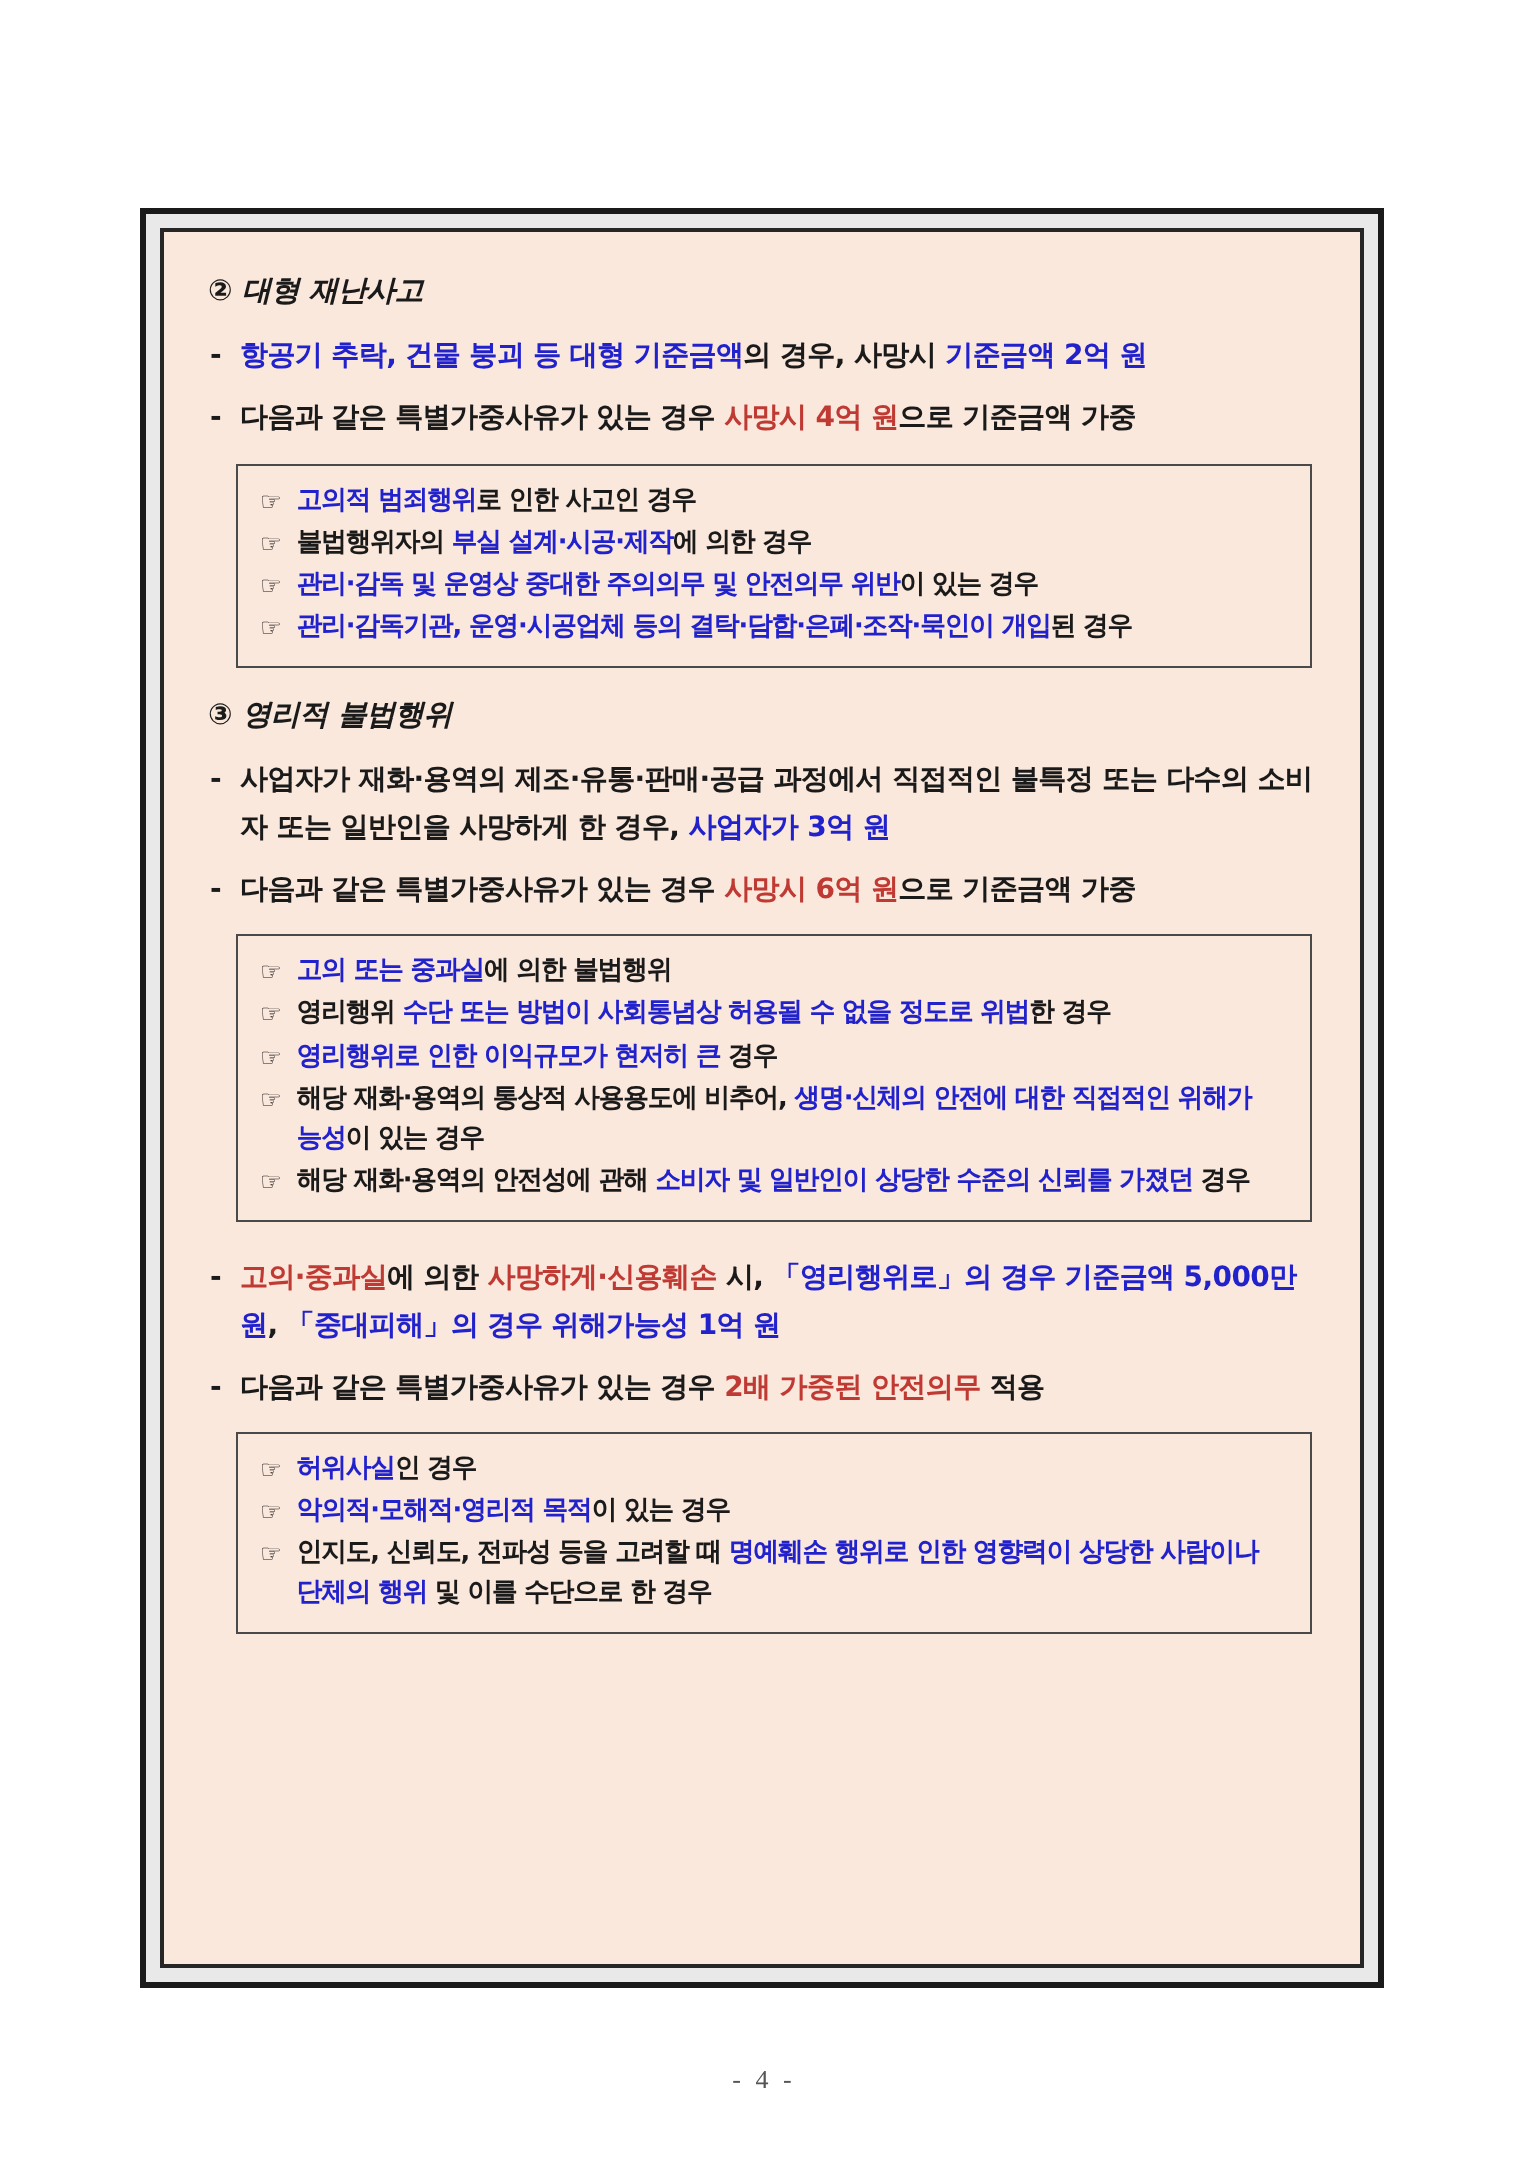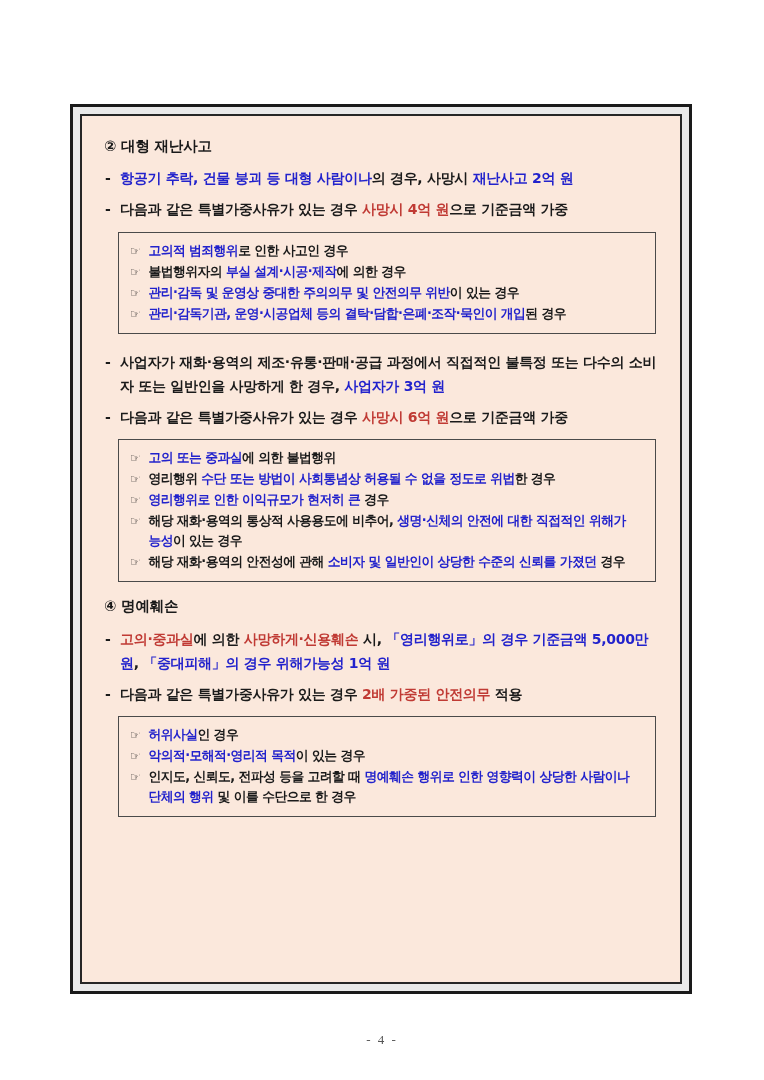--- a/index.html
+++ b/index.html
@@ -40,20 +40,21 @@
   
   .section { margin-bottom: 4px; }
 
   .sec-head {
     font-size: 14.5px;
     font-weight: bold;
     color: #1a1a1a;
     letter-spacing: -0.2px;
     margin: 8px 0 11px 6px;
     line-height: 1.2;
+    font-style: italic;
   }
   .sec-head .circ { margin-right: 5px; }
 
   .bullet {
     position: relative;
     font-size: 14px;
     font-weight: bold;
     color: #1a1a1a;
     letter-spacing: -0.3px;
     line-height: 1.72;
@@ -113,42 +114,42 @@
   }
 </style>
 </head>
 <body>
 
 <div class="page-frame">
   <div class="page-inner">
     <div id="sections-root">
         <div class="section">
           <div class="sec-head"><span class="circ">②</span><span>대형 재난사고</span></div>
-          <div class="bullet"><span class="dash">-</span><span class="b">항공기 추락, 건물 붕괴 등 대형 사람이나</span><span class="k">의 경우, 사망시 </span><span class="b">재난사고 2억 원</span></div>
+          <div class="bullet"><span class="dash">-</span><span class="b">항공기 추락, 건물 붕괴 등 대형 기준금액</span><span class="k">의 경우, 사망시 </span><span class="b">기준금액 2억 원</span></div>
           <div class="bullet"><span class="dash">-</span><span class="k">다음과 같은 특별가중사유가 있는 경우 </span><span class="r">사망시 4억 원</span><span class="k">으로 기준금액 가중</span></div>
           <div class="inbox">
             <div class="inrow"><span class="ptr">☞</span><span class="b">고의적 범죄행위</span><span class="k">로 인한 사고인 경우</span></div>
             <div class="inrow"><span class="ptr">☞</span><span class="k">불법행위자의 </span><span class="b">부실 설계·시공·제작</span><span class="k">에 의한 경우</span></div>
             <div class="inrow"><span class="ptr">☞</span><span class="b">관리·감독 및 운영상 중대한 주의의무 및 안전의무 위반</span><span class="k">이 있는 경우</span></div>
             <div class="inrow"><span class="ptr">☞</span><span class="b">관리·감독기관, 운영·시공업체 등의 결탁·담합·은폐·조작·묵인이 개입</span><span class="k">된 경우</span></div>
           </div>
         </div>
         <div class="section">
+          <div class="sec-head"><span class="circ">③</span><span>영리적 불법행위</span></div>
           <div class="bullet"><span class="dash">-</span><span class="k">사업자가 재화·용역의 제조·유통·판매·공급 과정에서 직접적인 불특정 또는 다수의 소비자 또는 일반인을 사망하게 한 경우, </span><span class="b">사업자가 3억 원</span></div>
           <div class="bullet"><span class="dash">-</span><span class="k">다음과 같은 특별가중사유가 있는 경우 </span><span class="r">사망시 6억 원</span><span class="k">으로 기준금액 가중</span></div>
           <div class="inbox">
             <div class="inrow"><span class="ptr">☞</span><span class="b">고의 또는 중과실</span><span class="k">에 의한 </span><span class="k">불법행위</span></div>
             <div class="inrow"><span class="ptr">☞</span><span class="k">영리행위 </span><span class="b">수단 또는 방법이 사회통념상 허용될 수 없을 정도로 위법</span><span class="k">한 경우</span></div>
             <div class="inrow"><span class="ptr">☞</span><span class="b">영리행위로 인한 이익규모가 현저히 큰</span><span class="k"> 경우</span></div>
             <div class="inrow"><span class="ptr">☞</span><span class="k">해당 재화·용역의 통상적 사용용도에 비추어, </span><span class="b">생명·신체의 안전에 대한 직접적인 위해가능성</span><span class="k">이 있는 경우</span></div>
             <div class="inrow"><span class="ptr">☞</span><span class="k">해당 재화·용역의 안전성에 관해 </span><span class="b">소비자 및 일반인이 상당한 수준의 신뢰를 가졌던</span><span class="k"> 경우</span></div>
           </div>
         </div>
         <div class="section">
-          <div class="sec-head"><span class="circ">④</span><span>명예훼손</span></div>
           <div class="bullet"><span class="dash">-</span><span class="r">고의·중과실</span><span class="k">에 의한 </span><span class="r">사망하게·신용훼손</span><span class="k"> 시, </span><span class="b">「영리행위로」의 경우 기준금액 5,000만 원</span><span class="k">, </span><span class="b">「중대피해」의 경우 위해가능성 1억 원</span></div>
           <div class="bullet"><span class="dash">-</span><span class="k">다음과 같은 특별가중사유가 있는 경우 </span><span class="r">2배 가중된 안전의무</span><span class="k"> 적용</span></div>
           <div class="inbox">
             <div class="inrow"><span class="ptr">☞</span><span class="b">허위사실</span><span class="k">인 경우</span></div>
             <div class="inrow"><span class="ptr">☞</span><span class="b">악의적·모해적·영리적 목적</span><span class="k">이 있는 경우</span></div>
             <div class="inrow"><span class="ptr">☞</span><span class="k">인지도, 신뢰도, 전파성 등을 고려할 때 </span><span class="b">명예훼손 행위로 인한 영향력이 상당한 사람이나 단체의 행위</span><span class="k"> 및 이를 수단으로 한 경우</span></div>
           </div>
         </div>
       </div>
   </div>

